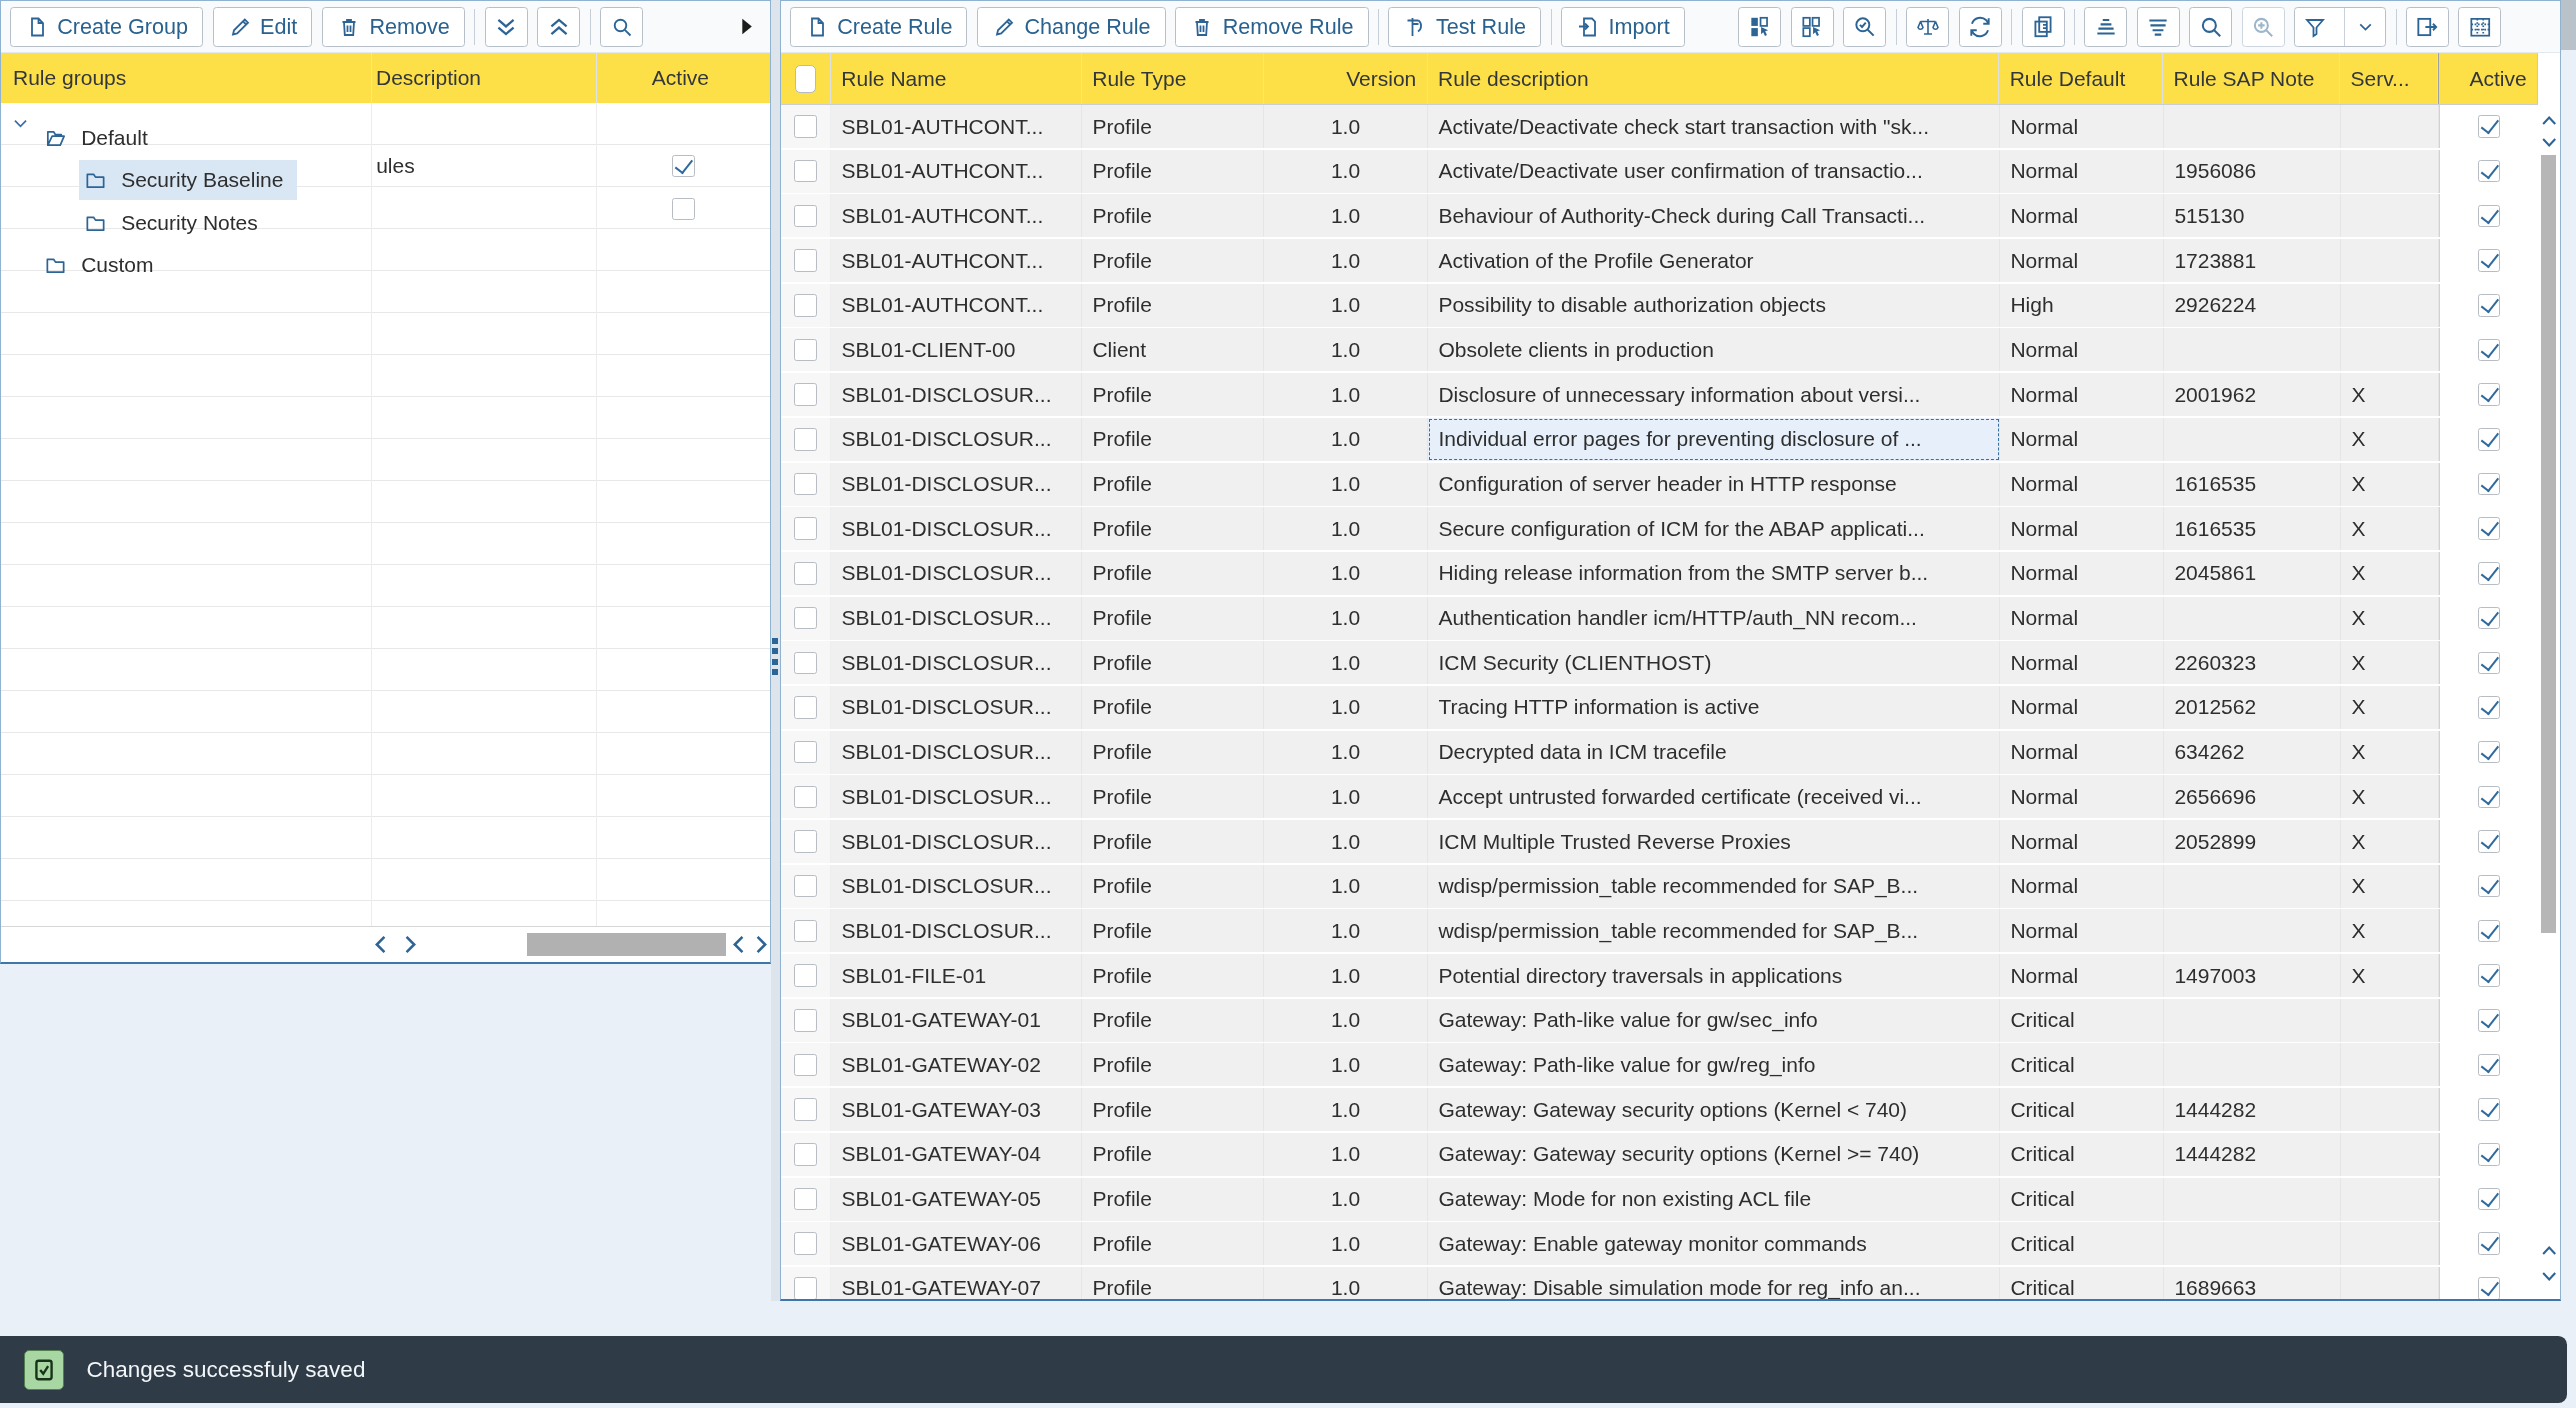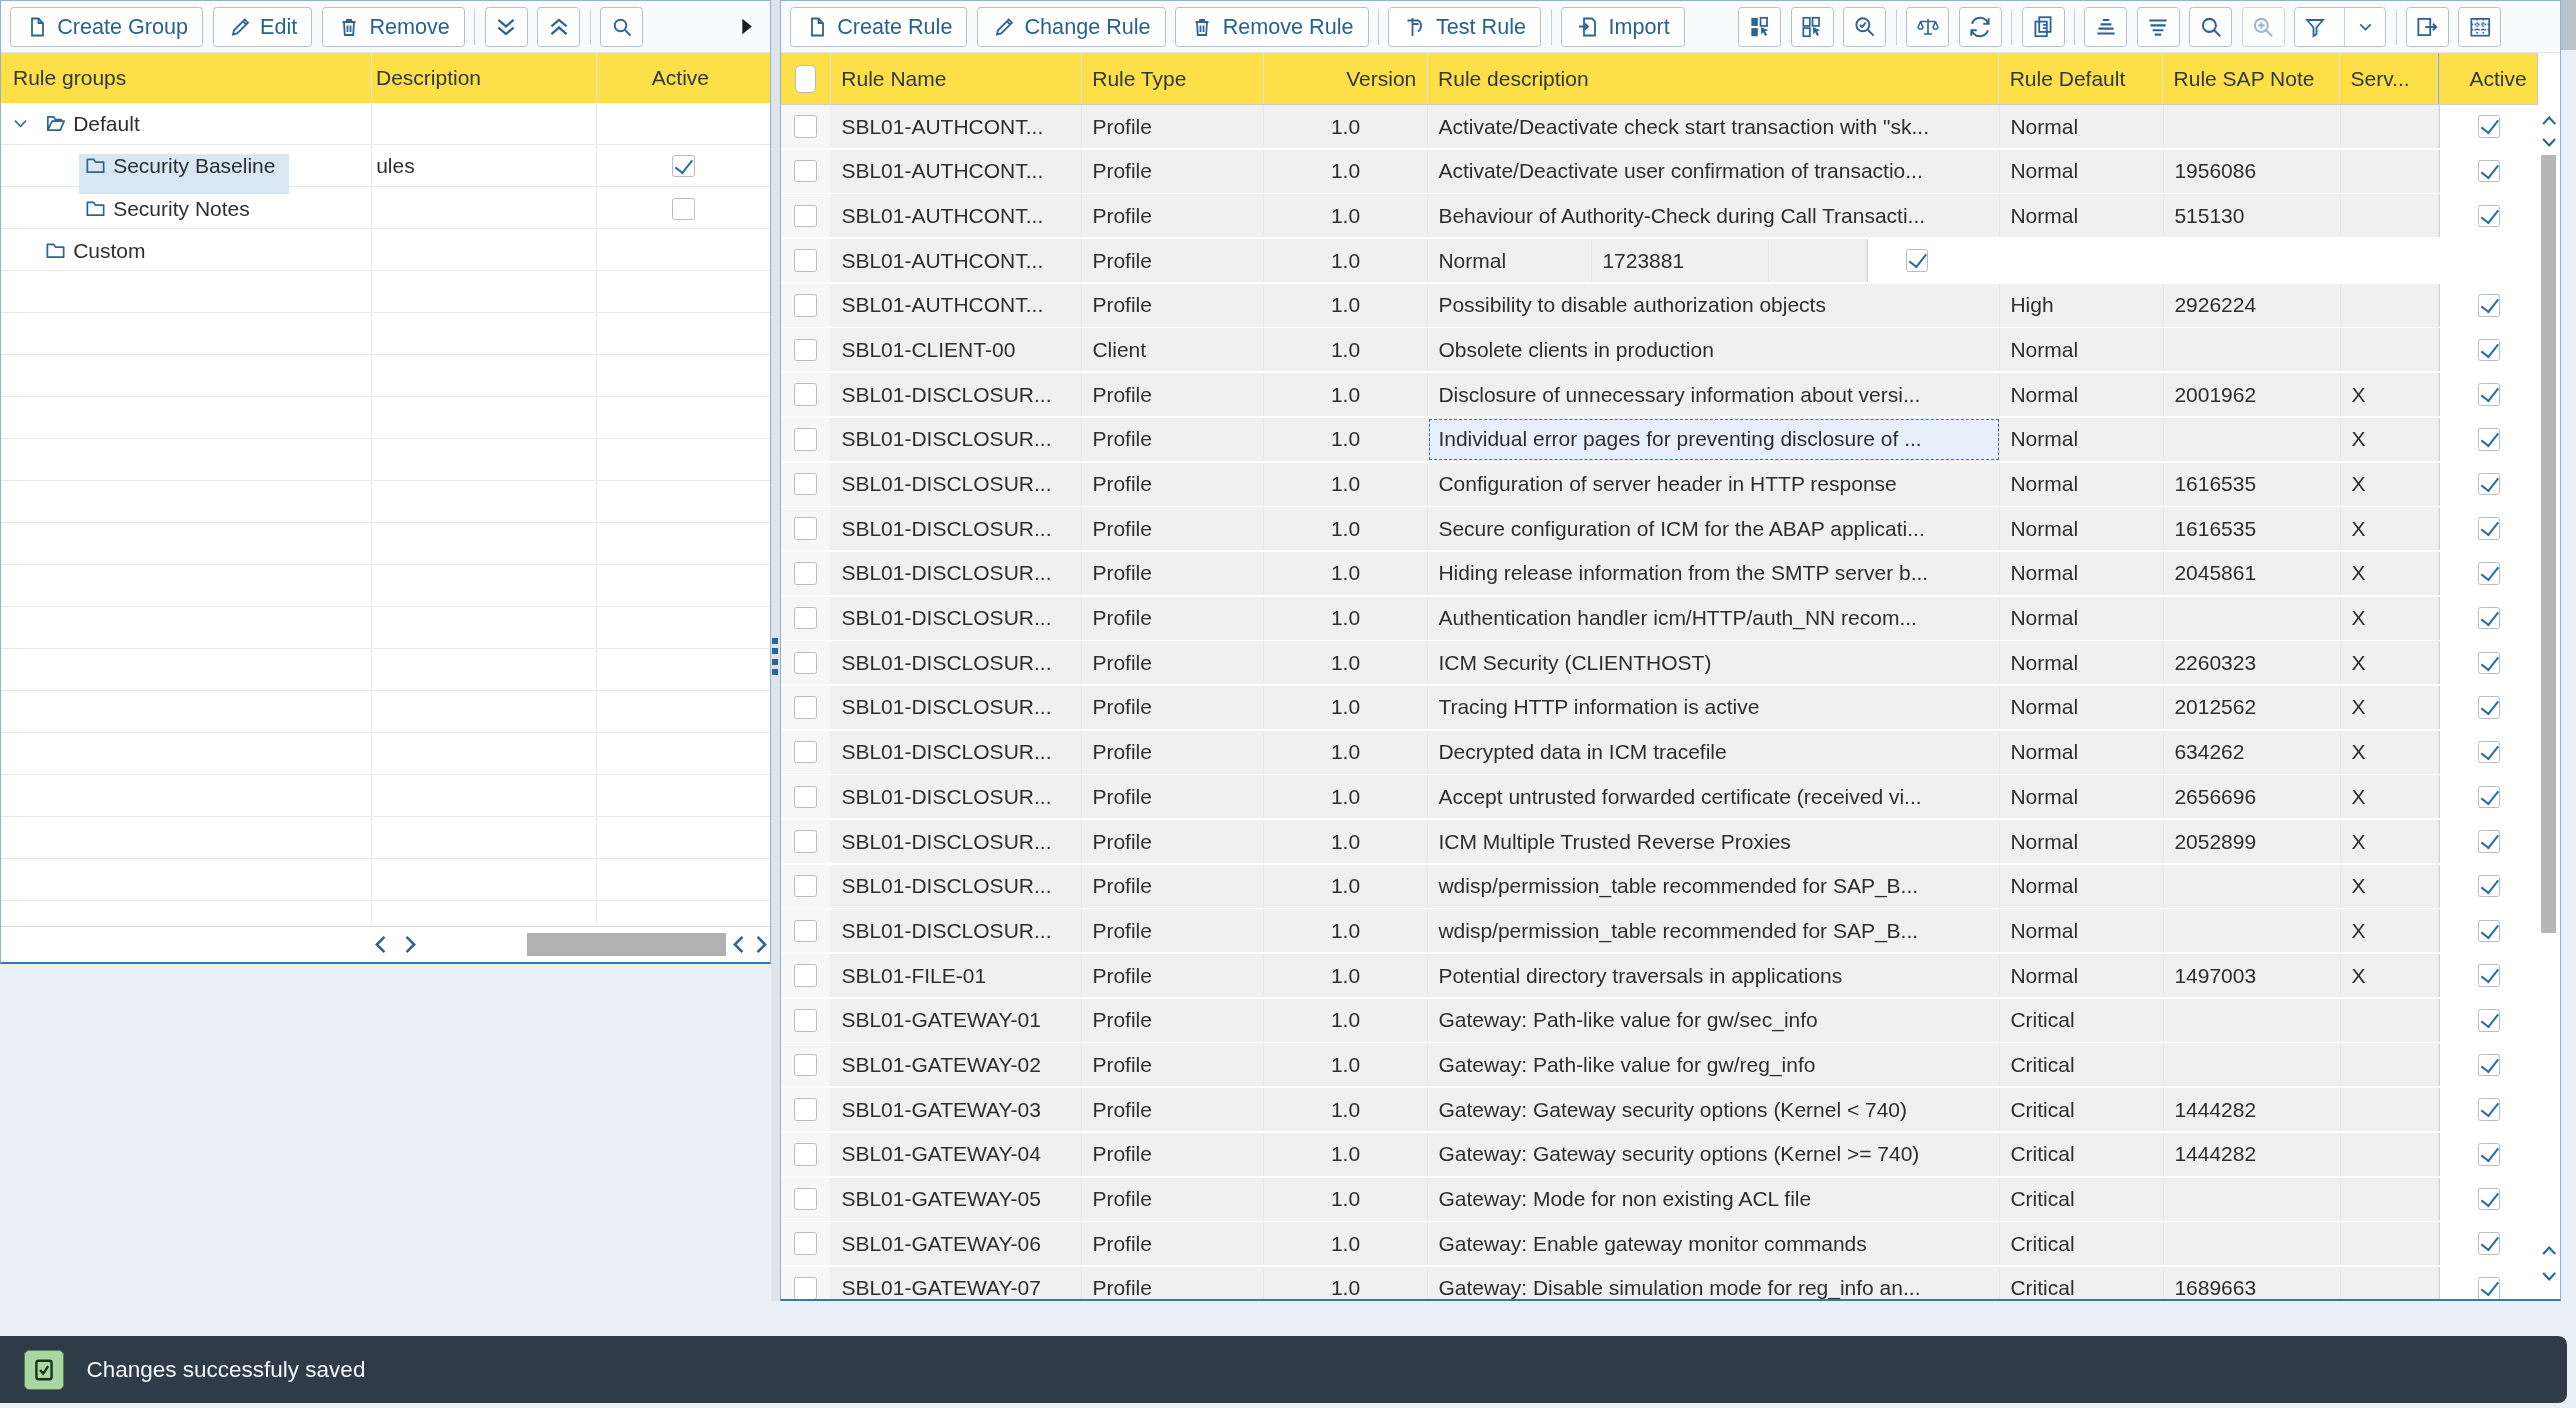--- a/index.html
+++ b/index.html
@@ -39,21 +39,21 @@
   #lp-header{position:absolute;top:52px;left:0;width:100%;height:50px}
   #lp-header .colsep{position:absolute;top:0;bottom:0;width:0.9px;background:#dfe2e6}
   #lp-h1{position:absolute;left:12px;top:0;height:100%;display:flex;align-items:center}
   #lp-h2{position:absolute;left:375px;top:0;height:100%;display:flex;align-items:center}
   #lp-h3{position:absolute;left:595px;width:175px;top:0;height:100%;display:flex;align-items:center;justify-content:flex-end;padding-right:62px;box-sizing:border-box}
   #tree-rows{position:absolute;top:102px;left:0;width:100%;height:1161px;
              background:repeating-linear-gradient(to bottom,#ffffff 0 41px,#e8e8e8 41px 42px)}
   #tree-rows .colsep{position:absolute;top:0;bottom:0;width:0.9px;background:#ececec}
   .tree-row{position:absolute;left:0;width:100%;height:42px;font-size:21px}
   .tree-chevron{position:absolute;left:10.4px;top:11.2px}
-  .tree-wrap{position:absolute;top:9px;height:40px;display:flex;align-items:flex-start;gap:6px;padding:0 14px 0 5.2px}
+  .tree-wrap{position:absolute;top:15px;height:40px;display:flex;align-items:center;gap:14px;padding:0 14px 0 5.2px}
   .tree-wrap.selected{background:#d9e7f5}
   .tree-desc{position:absolute;left:370px;width:223px;top:0;height:100%;display:flex;align-items:center;padding-left:5.2px;overflow:hidden;white-space:nowrap}
   .tree-active{position:absolute;left:595px;width:175px;top:0;height:100%;display:flex;align-items:center;justify-content:center}
   #lp-hscroll{position:absolute;left:0;right:0;bottom:0;height:35px;background:#fff;border-top:0.9px solid #d6d6d6}
   #lp-hscroll .sc{position:absolute;top:7px;cursor:pointer}
   #lp-thumb{position:absolute;left:526px;top:6px;width:199px;height:22.5px;background:#b1b1b1;cursor:pointer}
 
   
   #rp-header{position:absolute;top:52px;left:0;width:1757px;height:52px;display:flex;border-right:0.9px solid #c9c9c9;box-sizing:border-box}
   .h{box-sizing:border-box;height:100%;display:flex;align-items:center;padding:0 10.4px;
@@ -416,20 +416,21 @@
           <span class="cb checked"></span>
         </div>
       </div>
       <div class="trow">
         <div class="td sel-col">
           <span class="cb"></span>
         </div>
         <div class="td c1">SBL01-AUTHCONT...</div>
         <div class="td c2">Profile</div>
         <div class="td c3 version">1.0</div>
+        <div class="td c4 desc">Activation of the Profile Generator</div>
         <div class="td c5">Normal</div>
         <div class="td c6">1723881</div>
         <div class="td c7"></div>
         <div class="td active-col c8">
           <span class="cb checked"></span>
         </div>
       </div>
       <div class="trow">
         <div class="td sel-col">
           <span class="cb"></span>

